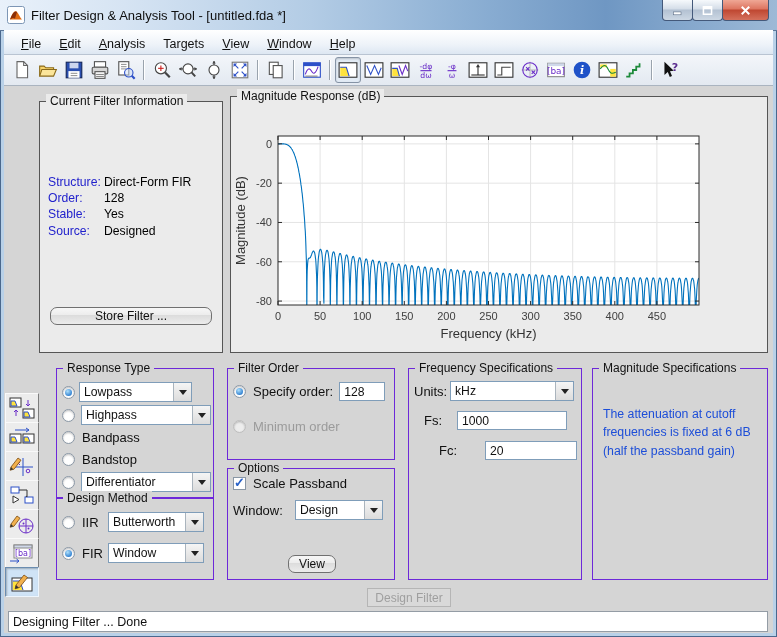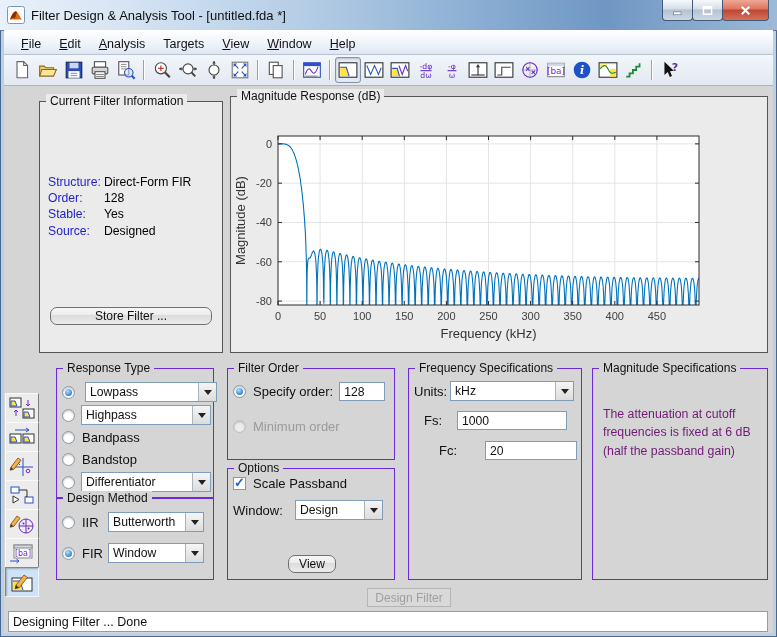--- a/index.html
+++ b/index.html
@@ -71,21 +71,21 @@
   .field{background:#fff;border:1px solid #7f9db9;height:19px;display:flex;align-items:center;
     padding:0 4px;font-size:12.2px;box-sizing:border-box;flex:none}
   
   .statusbar{position:absolute;left:4px;top:525px;width:760px;height:21px;background:#fff;
     border:1px solid #949ca5;box-sizing:border-box;display:flex;align-items:center;padding-left:4px;font-size:12.5px}
   
   .tick{font:11px "Liberation Sans",sans-serif;fill:#404040}
   .axlabel{font:13px "Liberation Sans",sans-serif;fill:#333}
   .ticontxt{font:7px "DejaVu Sans",sans-serif;fill:#6a2dc8;text-anchor:middle}
   .sicontxt{font:8px "DejaVu Sans",sans-serif;fill:#6a2dc8;text-anchor:middle}
-  .magtext{position:absolute;left:10px;top:36px;width:152px;font-size:12.3px;line-height:1.5;color:#701a75}
+  .magtext{position:absolute;left:10px;top:36px;width:152px;font-size:12.3px;line-height:1.5;color:#1d4ed8}
 </style>
 </head>
 <body>
 
 <svg width="0" height="0" style="position:absolute" aria-hidden="true">
   <defs>
     <symbol id="i-new-document" viewBox="0 0 18 18">
         <path d="M4.5 1.5h6l3.5 3.5v11h-9.5z" fill="#fff" stroke="#666"></path>
         <path d="M10.5 1.5v3.5h3.5" fill="none" stroke="#666"></path>
       </symbol>
@@ -590,21 +590,21 @@
           <text x="41" y="208.06976744186045" text-anchor="end" class="tick">-80</text>
           <text x="257.5" y="241" text-anchor="middle" class="axlabel">Frequency (kHz)</text>
           <text x="14" y="123.5" text-anchor="middle" class="axlabel" transform="rotate(-90 14 123.5)">Magnitude (dB)</text>
         </svg>
     </div>
 
     <div class="group" style="left:52px;top:282px;width:158px;height:130px">
       <span class="gtitle">Response Type</span>
       <div class="grow" style="top:13px">
         <span class="radio checked"></span>
-        <span class="combo" style="width:132px;margin-left:10px">
+        <span class="combo" style="width:113px;margin-left:4px">
             <span class="val">Lowpass</span>
             <span class="cbtn"></span>
           </span>
       </div>
       <div class="grow" style="top:36px">
         <span class="radio"></span>
         <span class="combo" style="width:130px;margin-left:6px">
             <span class="val">Highpass</span>
             <span class="cbtn"></span>
           </span>

